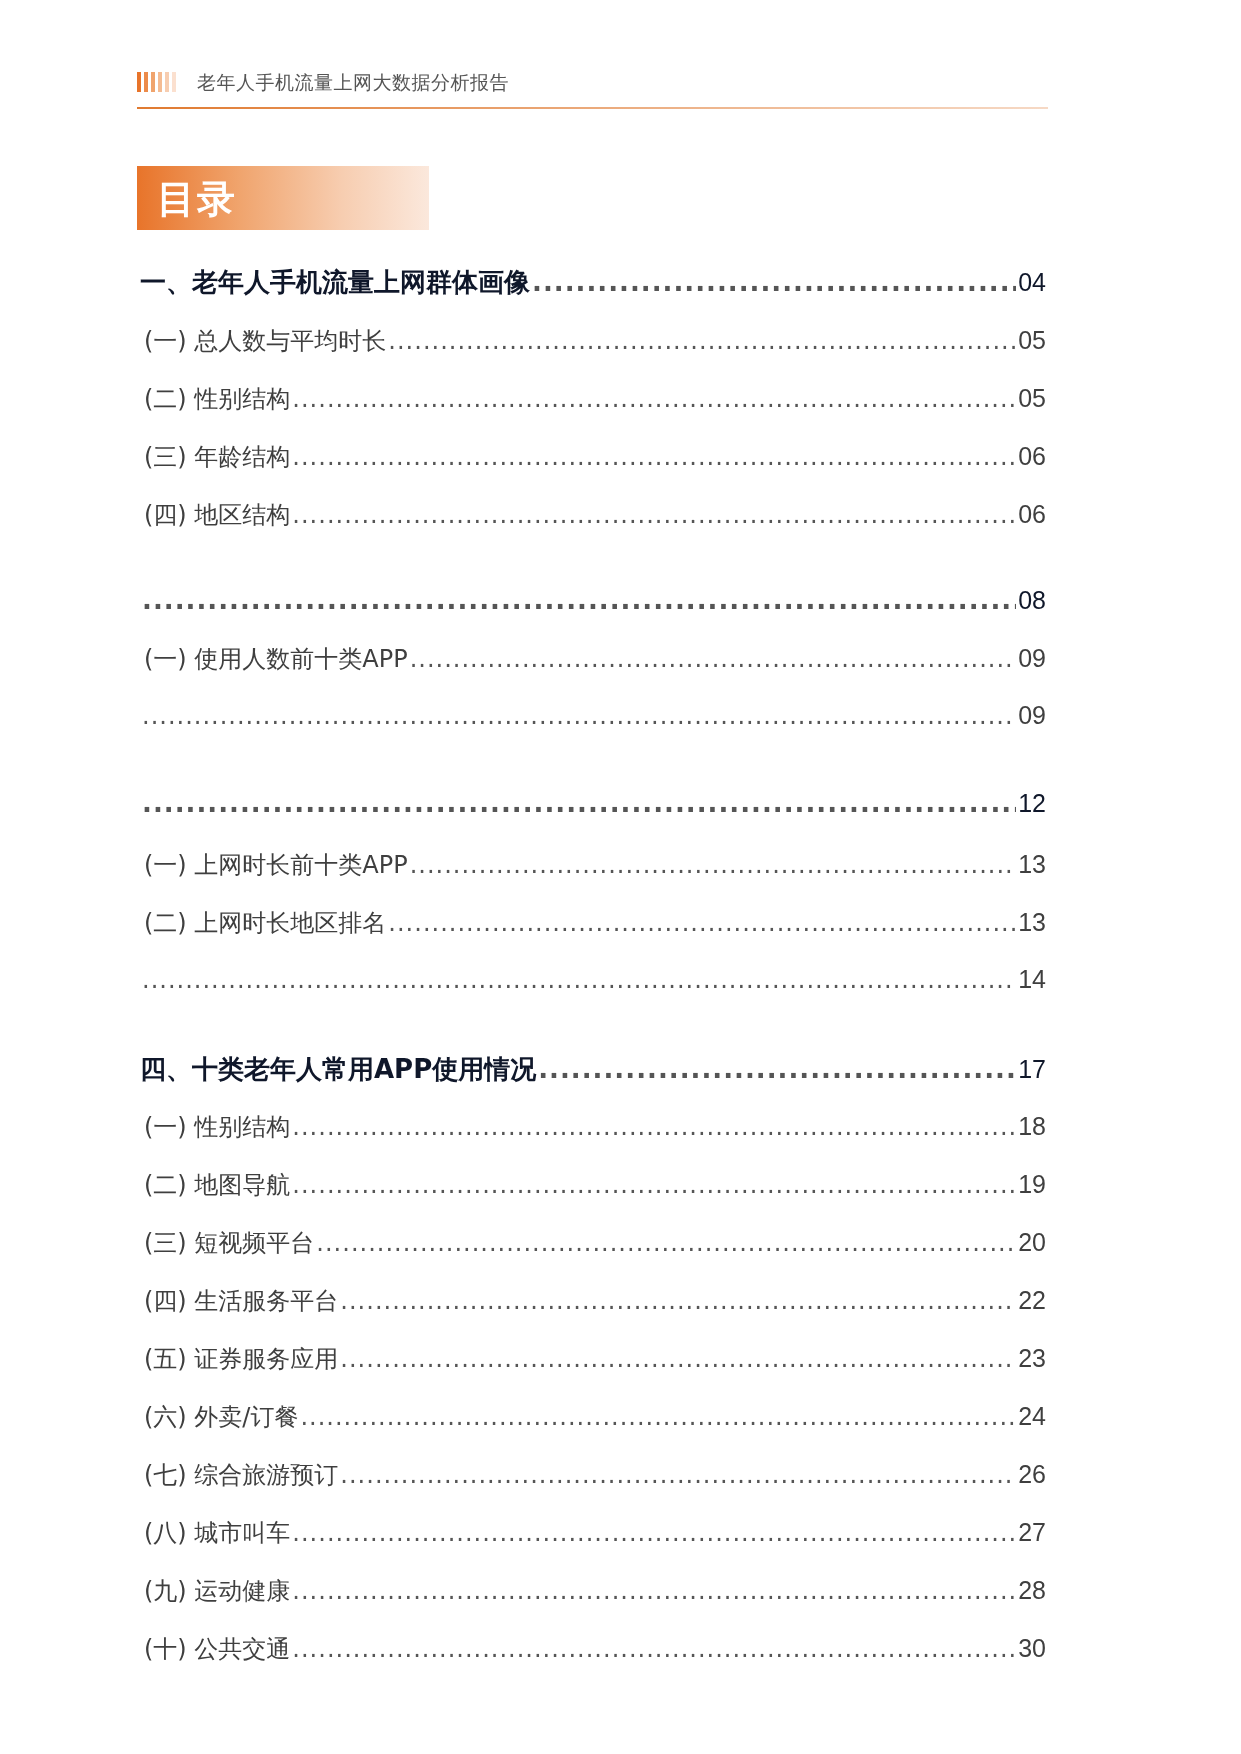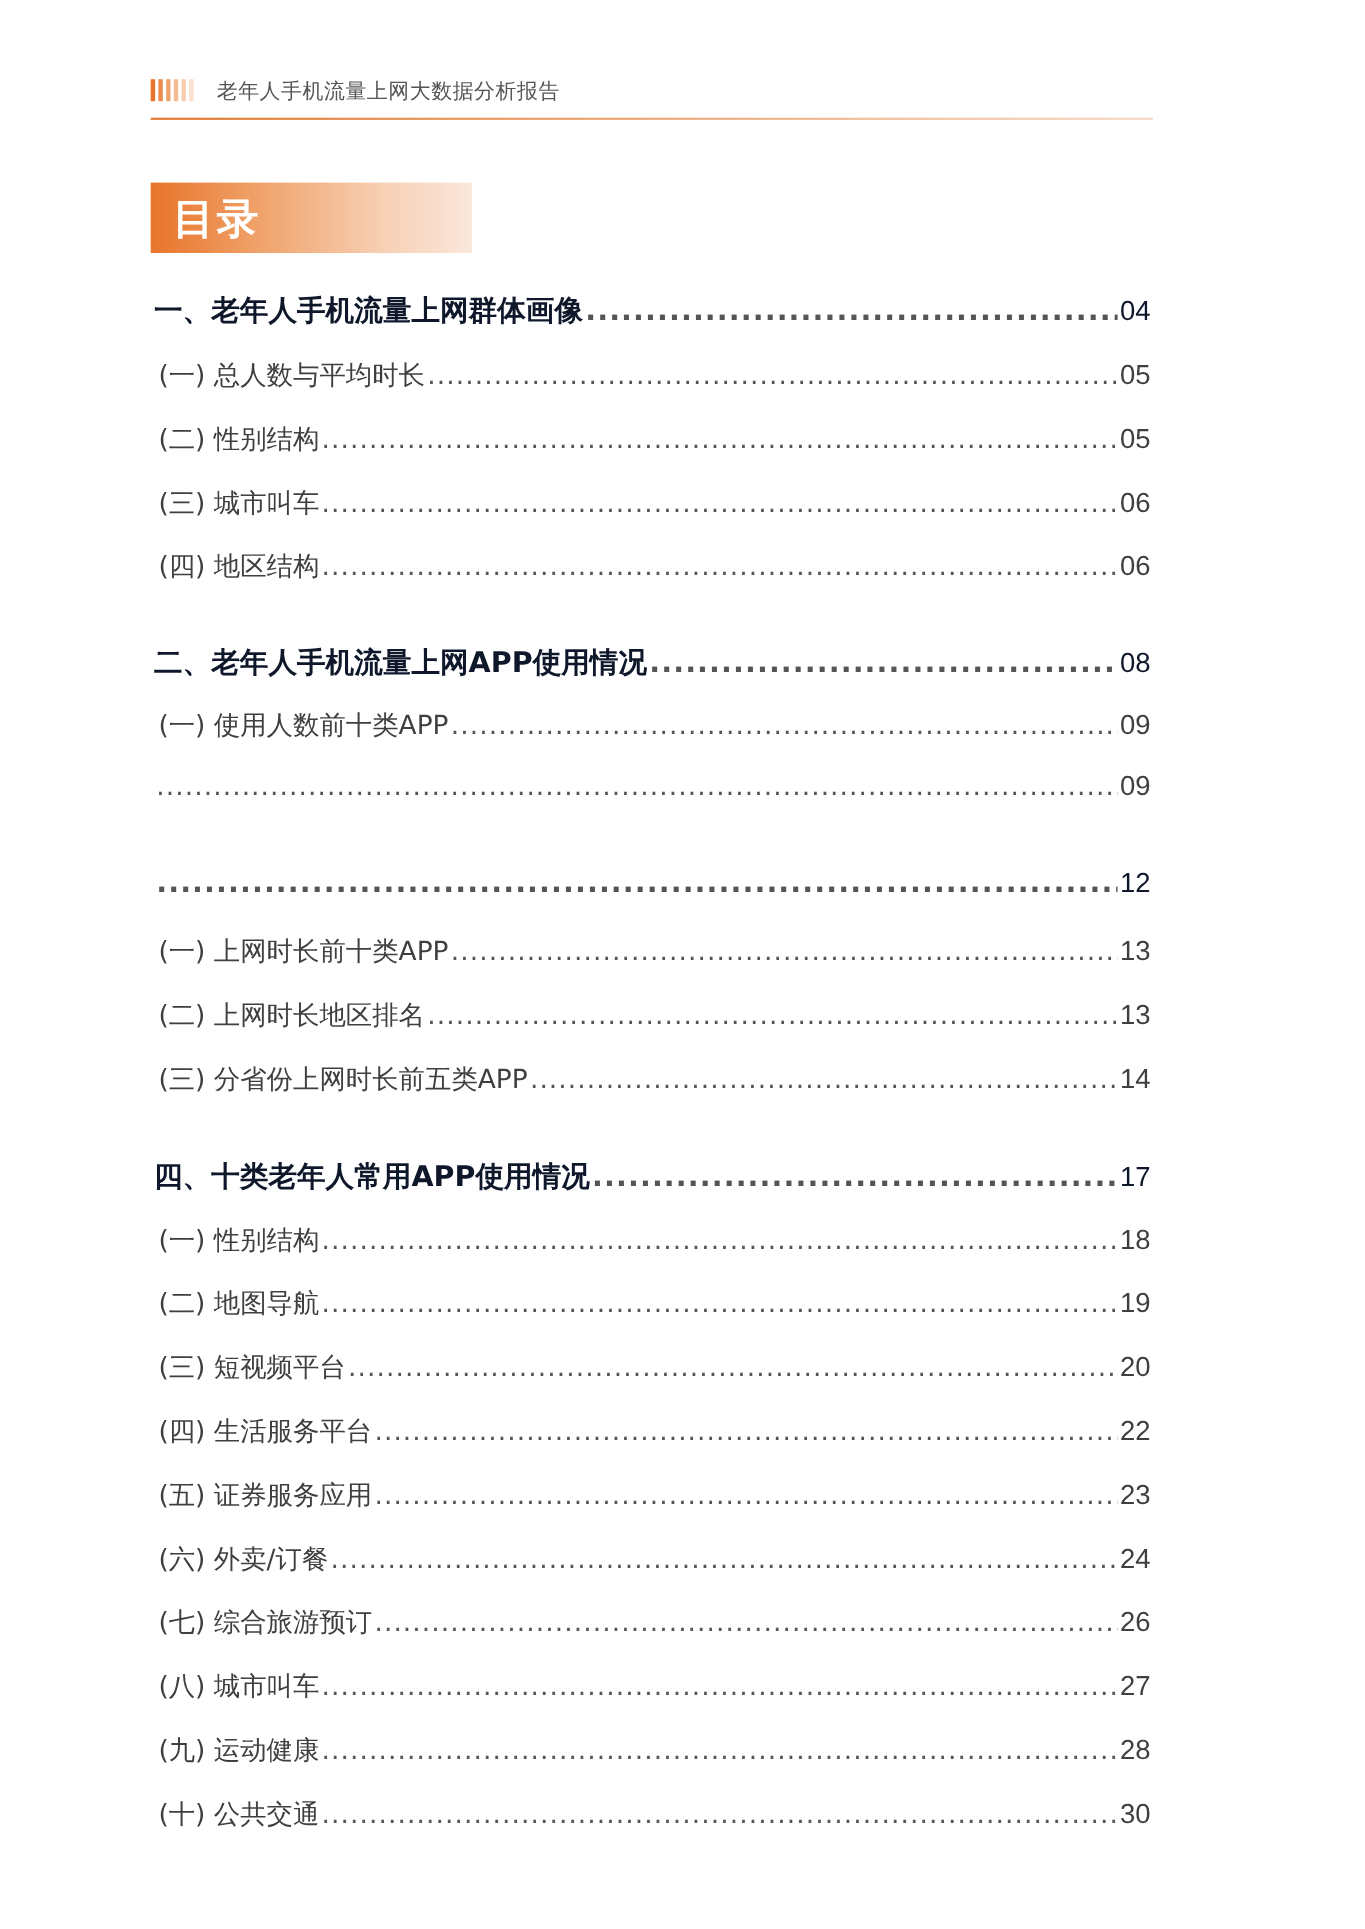--- a/index.html
+++ b/index.html
@@ -60,32 +60,31 @@
     <span class="label">(一) 总人数与平均时长</span>
       <span class="leader"></span>
       <span class="page">05</span>
   </div>
   <div class="toc-row level-2" style="top:383px">
     <span class="label">(二) 性别结构</span>
       <span class="leader"></span>
       <span class="page">05</span>
   </div>
   <div class="toc-row level-2" style="top:441px">
-    <span class="label">(三) 城市叫车</span>
+    <span class="label">(三) 年龄结构</span>
       <span class="leader"></span>
       <span class="page">06</span>
   </div>
   <div class="toc-row level-2" style="top:499px">
     <span class="label">(四) 地区结构</span>
       <span class="leader"></span>
       <span class="page">06</span>
   </div>
 
   <div class="toc-row level-1" style="top:585px">
-    <span class="label">二、老年人手机流量上网APP使用情况</span>
       <span class="leader"></span>
       <span class="page">08</span>
   </div>
   <div class="toc-row level-2" style="top:643px">
     <span class="label">(一) 使用人数前十类APP</span>
       <span class="leader"></span>
       <span class="page">09</span>
   </div>
   <div class="toc-row level-2" style="top:701px">
       <span class="leader"></span>
@@ -100,21 +99,20 @@
     <span class="label">(一) 上网时长前十类APP</span>
       <span class="leader"></span>
       <span class="page">13</span>
   </div>
   <div class="toc-row level-2" style="top:907px">
     <span class="label">(二) 上网时长地区排名</span>
       <span class="leader"></span>
       <span class="page">13</span>
   </div>
   <div class="toc-row level-2" style="top:965px">
-    <span class="label">(三) 分省份上网时长前五类APP</span>
       <span class="leader"></span>
       <span class="page">14</span>
   </div>
 
   <div class="toc-row level-1" style="top:1052px">
     <span class="label">四、十类老年人常用APP使用情况</span>
       <span class="leader"></span>
       <span class="page">17</span>
   </div>
   <div class="toc-row level-2" style="top:1111px">

